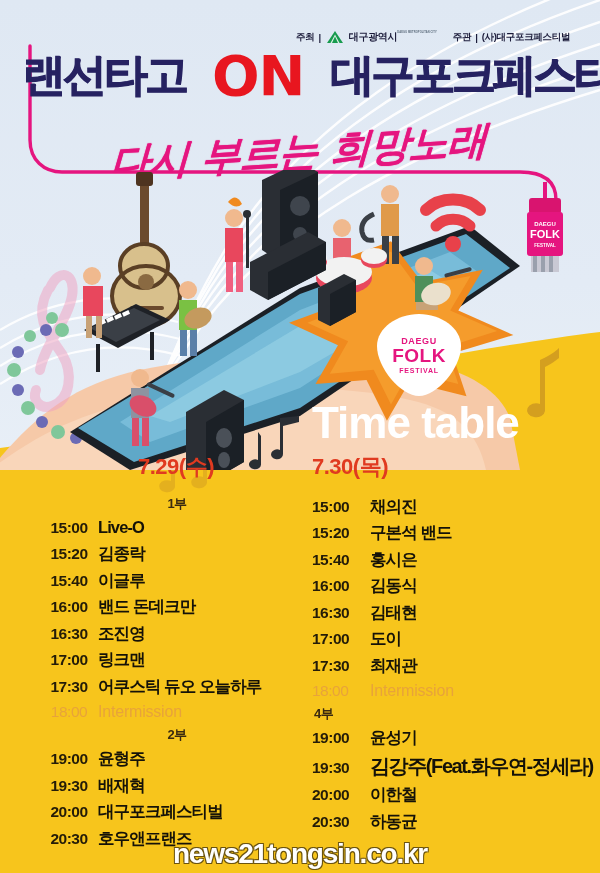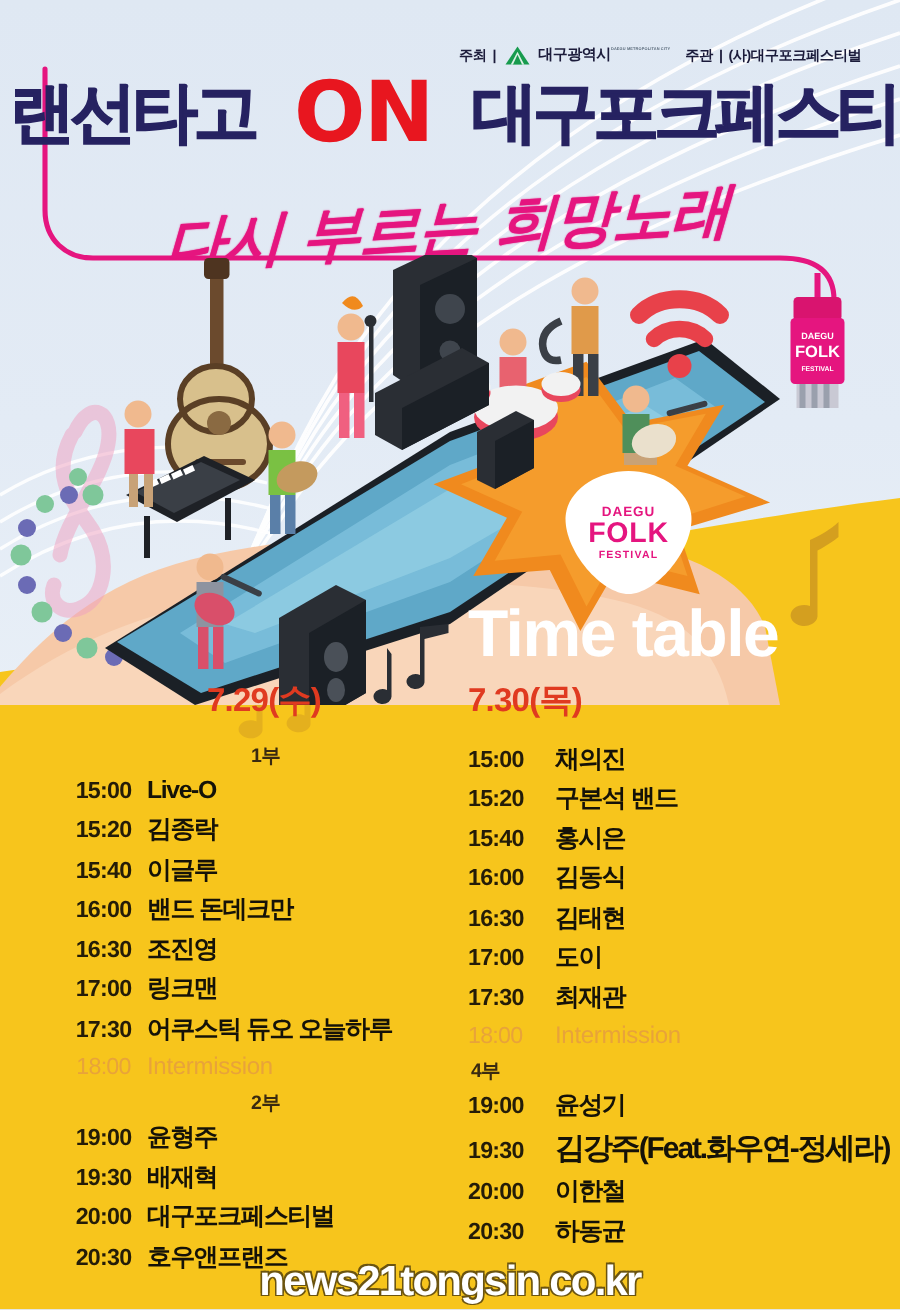--- a/index.html
+++ b/index.html
@@ -11,29 +11,29 @@
   #poster{position:relative;width:600px;height:873px;overflow:hidden;background:#dfe8f3;}
 
   
   .top-bg{position:absolute;left:0;top:0;width:600px;height:470px;background:linear-gradient(180deg,#dfe8f3 0%,#e3ebf5 60%,#e8eff7 100%);}
   .staff-lines{position:absolute;left:0;top:0;width:600px;height:470px;}
 
   
   .yellow-panel{position:absolute;left:0;top:0;width:600px;height:873px;}
 
   
-  .organizers{position:absolute;left:306px;top:30px;display:flex;align-items:center;gap:10px;font-size:9.5px;font-weight:bold;color:#1b1b3a;letter-spacing:-0.3px;white-space:nowrap;}
+  .organizers{position:absolute;left:296px;top:30px;display:flex;align-items:center;font-size:9.5px;font-weight:bold;color:#1b1b3a;letter-spacing:-0.3px;white-space:nowrap;}
   .org-block{display:flex;align-items:center;gap:4px;}
   .bar{color:#1b1b3a;font-weight:bold;}
   .daegu-logo{width:20px;height:14px;display:inline-block;vertical-align:middle;}
   .daegu-name{display:flex;flex-direction:row;line-height:1;}
   .daegu-name .ko{font-size:10px;font-weight:bold;color:#1b1b3a;}
   .daegu-name .en{font-size:2.6px;color:#5a6a7a;letter-spacing:0.1px;}
 
-  .main-title{position:absolute;left:6px;top:44px;width:560px;height:62px;display:flex;align-items:center;white-space:nowrap;}
+  .main-title{position:absolute;left:22px;top:44px;width:560px;height:62px;display:flex;align-items:center;white-space:nowrap;}
   .t-ko{font-size:44px;font-weight:bold;color:#262261;letter-spacing:-3px;-webkit-text-stroke:1px #262261;}
   .t-on{font-size:56px;font-weight:bold;color:#e8161f;letter-spacing:-1px;margin:0 26px;font-family:"DejaVu Sans",sans-serif;}
   .t-ko2{font-size:44px;font-weight:bold;color:#262261;letter-spacing:-3.5px;-webkit-text-stroke:1px #262261;}
 
   .subtitle{position:absolute;left:110px;top:124px;font-size:40px;font-weight:bold;color:#e5157f;
     font-family:"DejaVu Sans",sans-serif;font-style:italic;letter-spacing:-1px;
     transform:rotate(-3.5deg) skewX(-6deg);white-space:nowrap;text-shadow:0 0 1px #e5157f;}
 
   
   .tt-title{position:absolute;left:312px;top:398px;font-size:44px;font-weight:bold;color:#ffffff;letter-spacing:-1px;}
@@ -108,21 +108,21 @@
       <svg class="daegu-logo" viewBox="0 0 40 28">
         <path d="M20,2 L36,26 L4,26 Z" fill="#179b4e"></path>
         <path d="M20,9 L29,26 L11,26 Z" fill="#ffffff" opacity="0.85"></path>
         <path d="M20,13 L26,26 L14,26 Z" fill="#179b4e"></path>
       </svg>
       <span class="daegu-name">
         <span class="ko">대구광역시</span>
         <span class="en">DAEGU METROPOLITAN CITY</span>
       </span>
     </div>
-    <div class="org-block" style="">
+    <div class="org-block" style="margin-left:16px">
       <span>주관</span>
       <span class="bar">|</span>
       <span>(사)대구포크페스티벌</span>
     </div>
   </div>
 
   <div class="main-title">
     <span class="t-ko">랜선타고</span>
     <span class="t-on">ON</span>
     <span class="t-ko2">대구포크페스티벌</span>

